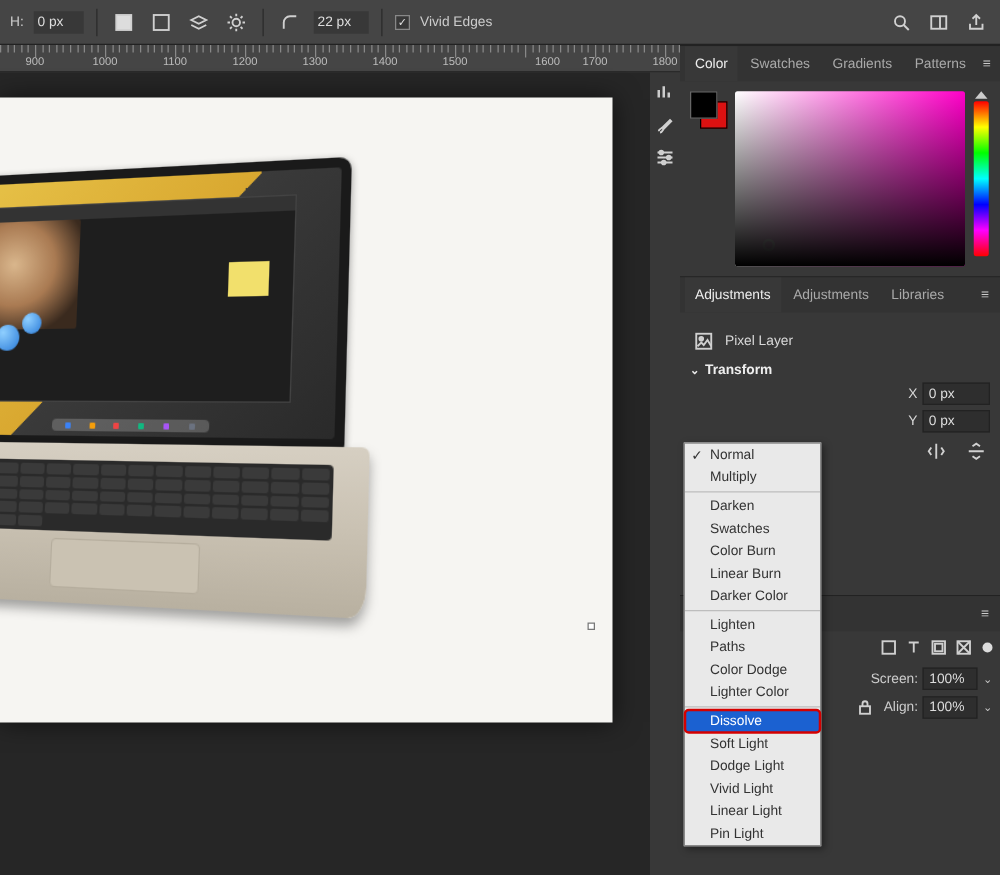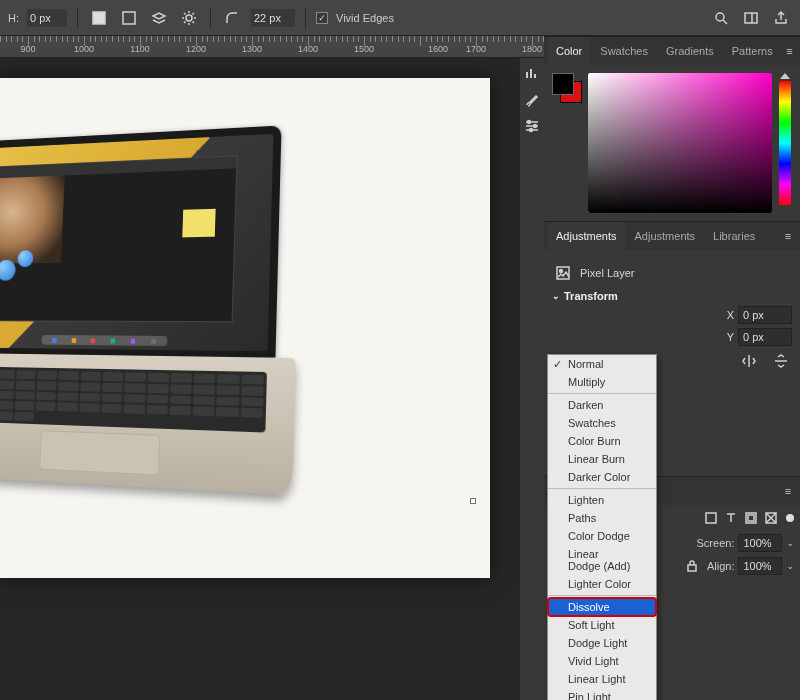--- a/index.html
+++ b/index.html
@@ -517,21 +517,20 @@
     <hr>
     <div class="mi">Darken</div>
     <div class="mi">Swatches</div>
     <div class="mi">Color Burn</div>
     <div class="mi">Linear Burn</div>
     <div class="mi">Darker Color</div>
     <hr>
     <div class="mi">Lighten</div>
     <div class="mi">Paths</div>
     <div class="mi">Color Dodge</div>
-    <div class="mi">Linear Dodge (Add)</div>
     <div class="mi">Lighter Color</div>
     <hr>
     <div class="mi sel ring">Dissolve</div>
     <div class="mi">Soft Light</div>
     <div class="mi">Dodge Light</div>
     <div class="mi">Vivid Light</div>
     <div class="mi">Linear Light</div>
     <div class="mi">Pin Light</div>
   </div>
 

